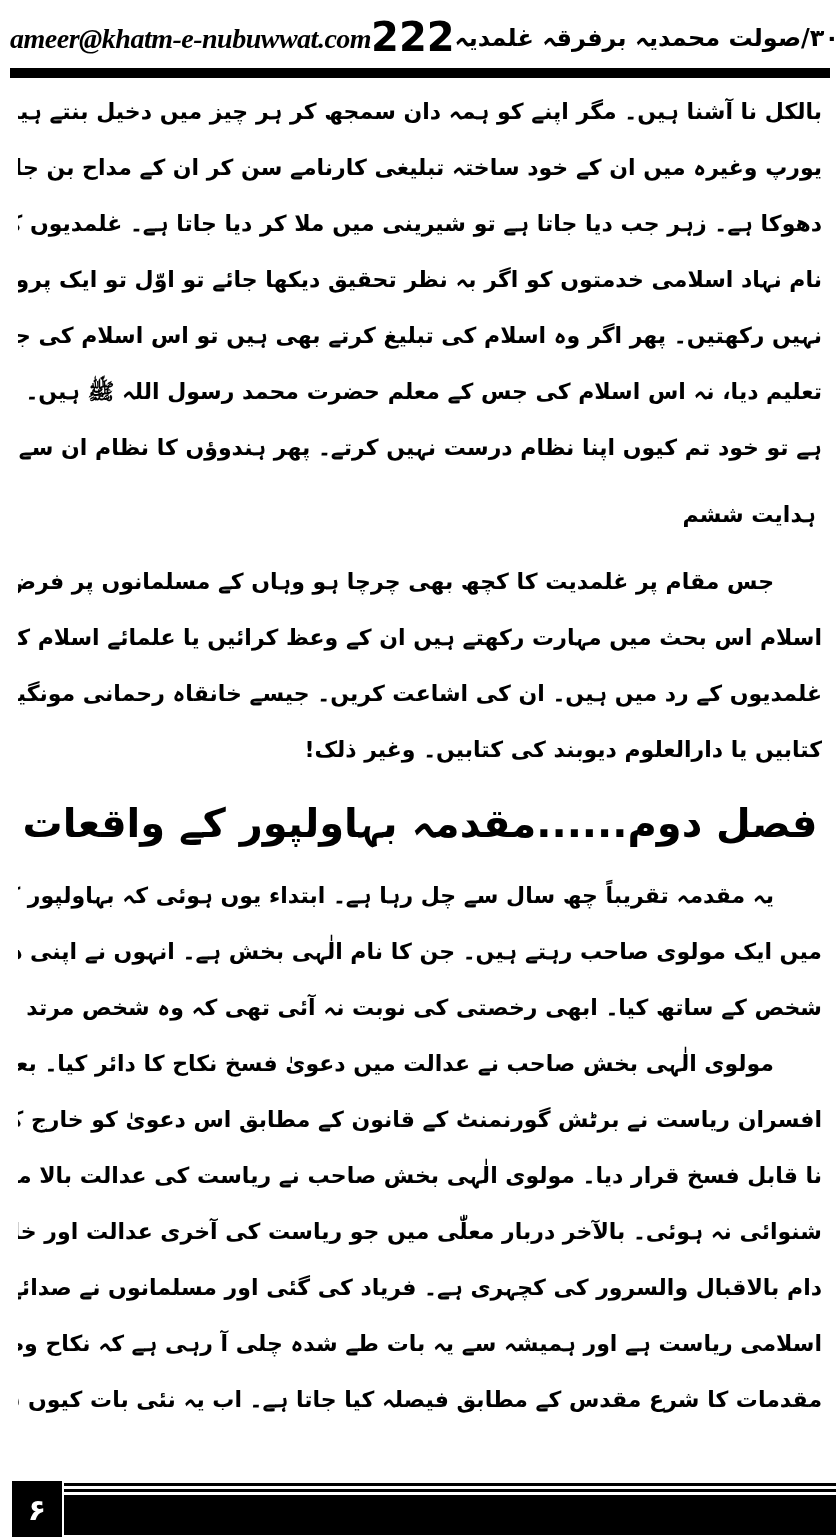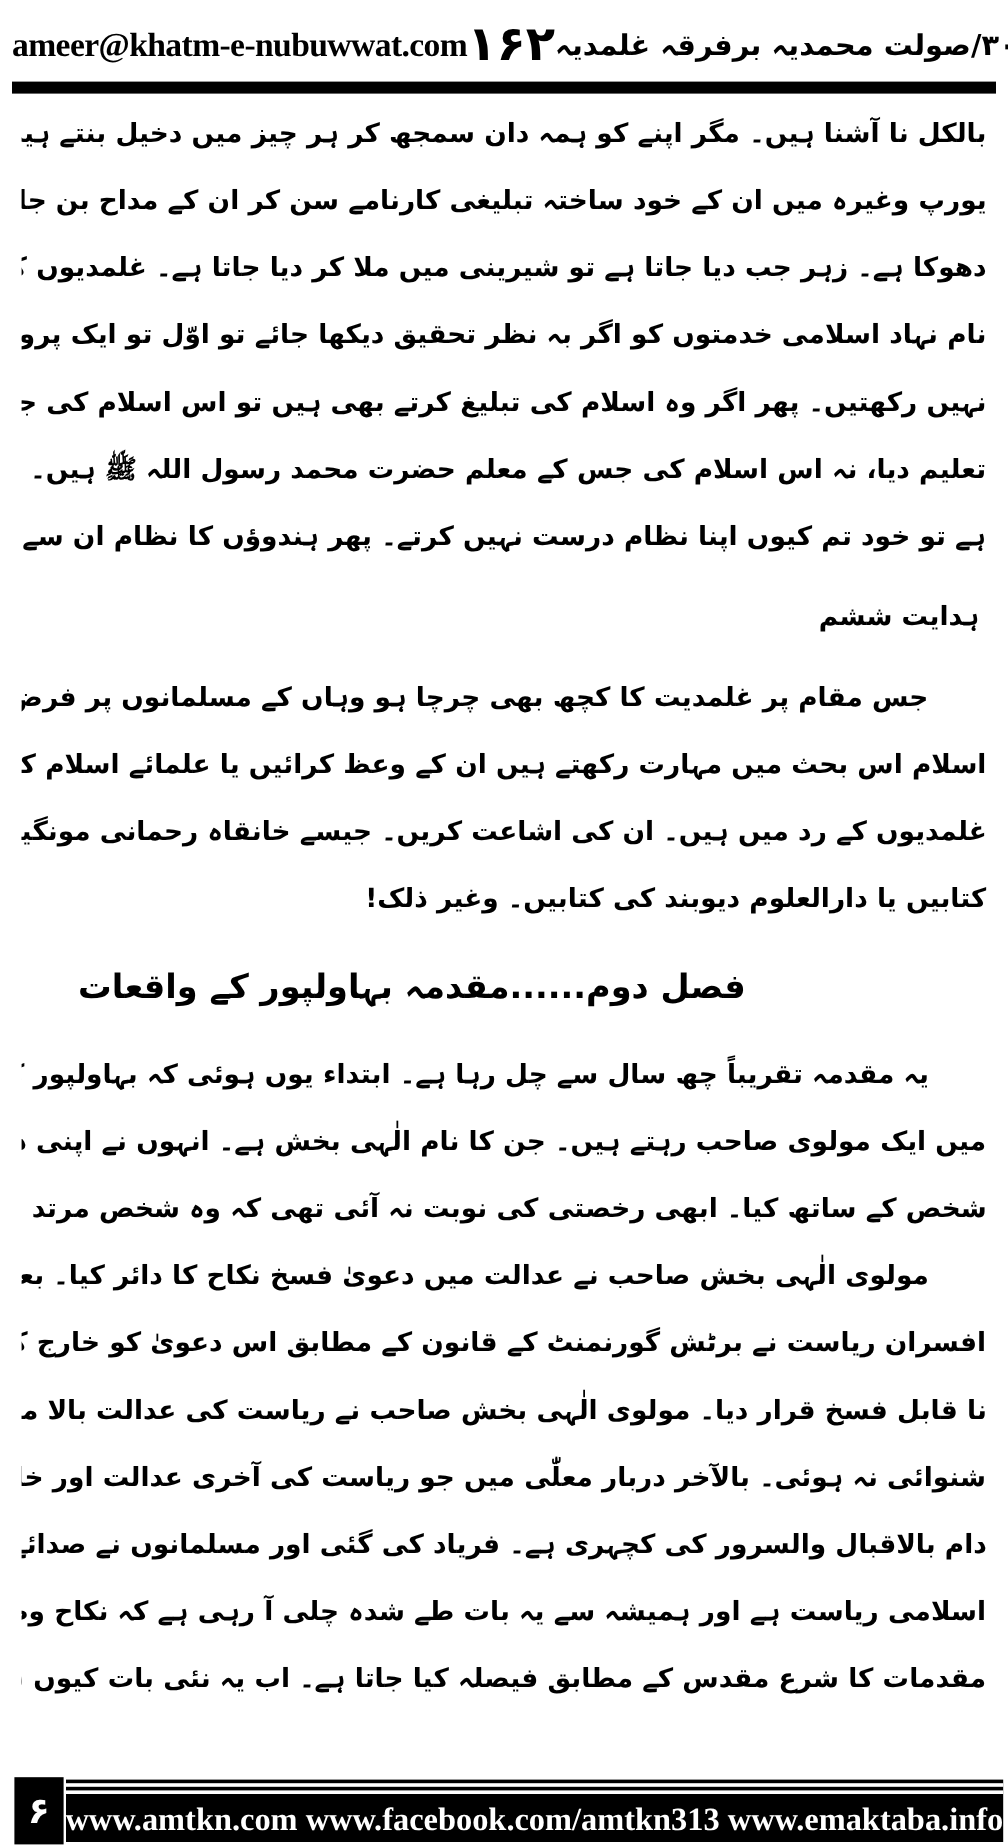--- a/index.html
+++ b/index.html
@@ -21,20 +21,21 @@
     justify-content:space-between;
     padding:0 10px;
   }
   .header-email{
     font-family:"Liberation Serif",serif;
     font-weight:bold;
     font-size:28px;
     letter-spacing:-0.5px;
     white-space:nowrap;
     padding-top:14px;
+    font-style:italic;
   }
   .header-pagenum{
     font-weight:bold;
     font-size:40px;
     padding-top:10px;
     white-space:nowrap;
   }
   .header-title{
     direction:rtl;
     font-weight:bold;
@@ -73,26 +74,25 @@
   }
   .h-small{
     font-size:22px;
     line-height:78px;
     height:78px;
     text-align:right;
     padding-right:6px;
     overflow:hidden;
   }
   .h-large{
-    font-size:28px;
+    font-size:40px;
     line-height:90px;
     height:90px;
-    text-align:left;
+    text-align:center;
     overflow:hidden;
-    margin-left:47px;
   }
   
   .footer{
     position:absolute;
     left:0;right:0;bottom:3px;
     height:56px;
     display:flex;
     align-items:stretch;
   }
   .footer-num{
@@ -133,21 +133,21 @@
     white-space:nowrap;
   }
 </style>
 </head>
 <body>
 
 <div class="page">
 
   <div class="header">
     <div class="header-email">ameer@khatm-e-nubuwwat.com</div>
-    <div class="header-pagenum">۱۶۲</div>
+    <div class="header-pagenum">222</div>
     <div class="header-title">احتساب جلد ۳۰/صولت محمدیہ برفرقہ غلمدیہ</div>
   </div>
   <div class="header-rule"></div>
 
   <div class="body-text">
     <div class="line">بالکل نا آشنا ہیں۔ مگر اپنے کو ہمہ دان سمجھ کر ہر چیز میں دخیل بنتے ہیں۔ وہ غلمدیوں کا نظام دیکھ کر</div>
     <div class="line">یورپ وغیرہ میں ان کے خود ساختہ تبلیغی کارنامے سن کر ان کے مداح بن جاتے ہیں۔ حالانکہ یہ بڑا</div>
     <div class="line">دھوکا ہے۔ زہر جب دیا جاتا ہے تو شیرینی میں ملا کر دیا جاتا ہے۔ غلمدیوں کے تبلیغی کارناموں اور</div>
     <div class="line">نام نہاد اسلامی خدمتوں کو اگر بہ نظر تحقیق دیکھا جائے تو اوّل تو ایک پروپیگنڈے سے زیادہ حیثیت</div>
     <div class="line">نہیں رکھتیں۔ پھر اگر وہ اسلام کی تبلیغ کرتے بھی ہیں تو اس اسلام کی جو مرزا غلام احمد قادیانی نے</div>
@@ -176,17 +176,16 @@
     <div class="line partial">مقدمات کا شرع مقدس کے مطابق فیصلہ کیا جاتا ہے۔ اب یہ نئی بات کیوں ہو رہی ہے۔</div>
   </div>
 
   <div class="footer">
     <div class="footer-num">۶</div>
     <div class="footer-bar">
       <div class="stripes">
         <div class="stripe"></div>
         <div class="stripe"></div>
       </div>
-      <div class="footer-links">www.amtkn.com www.facebook.com/amtkn313 www.emaktaba.info</div>
     </div>
   </div>
 
 </div>
 
 </body></html>

